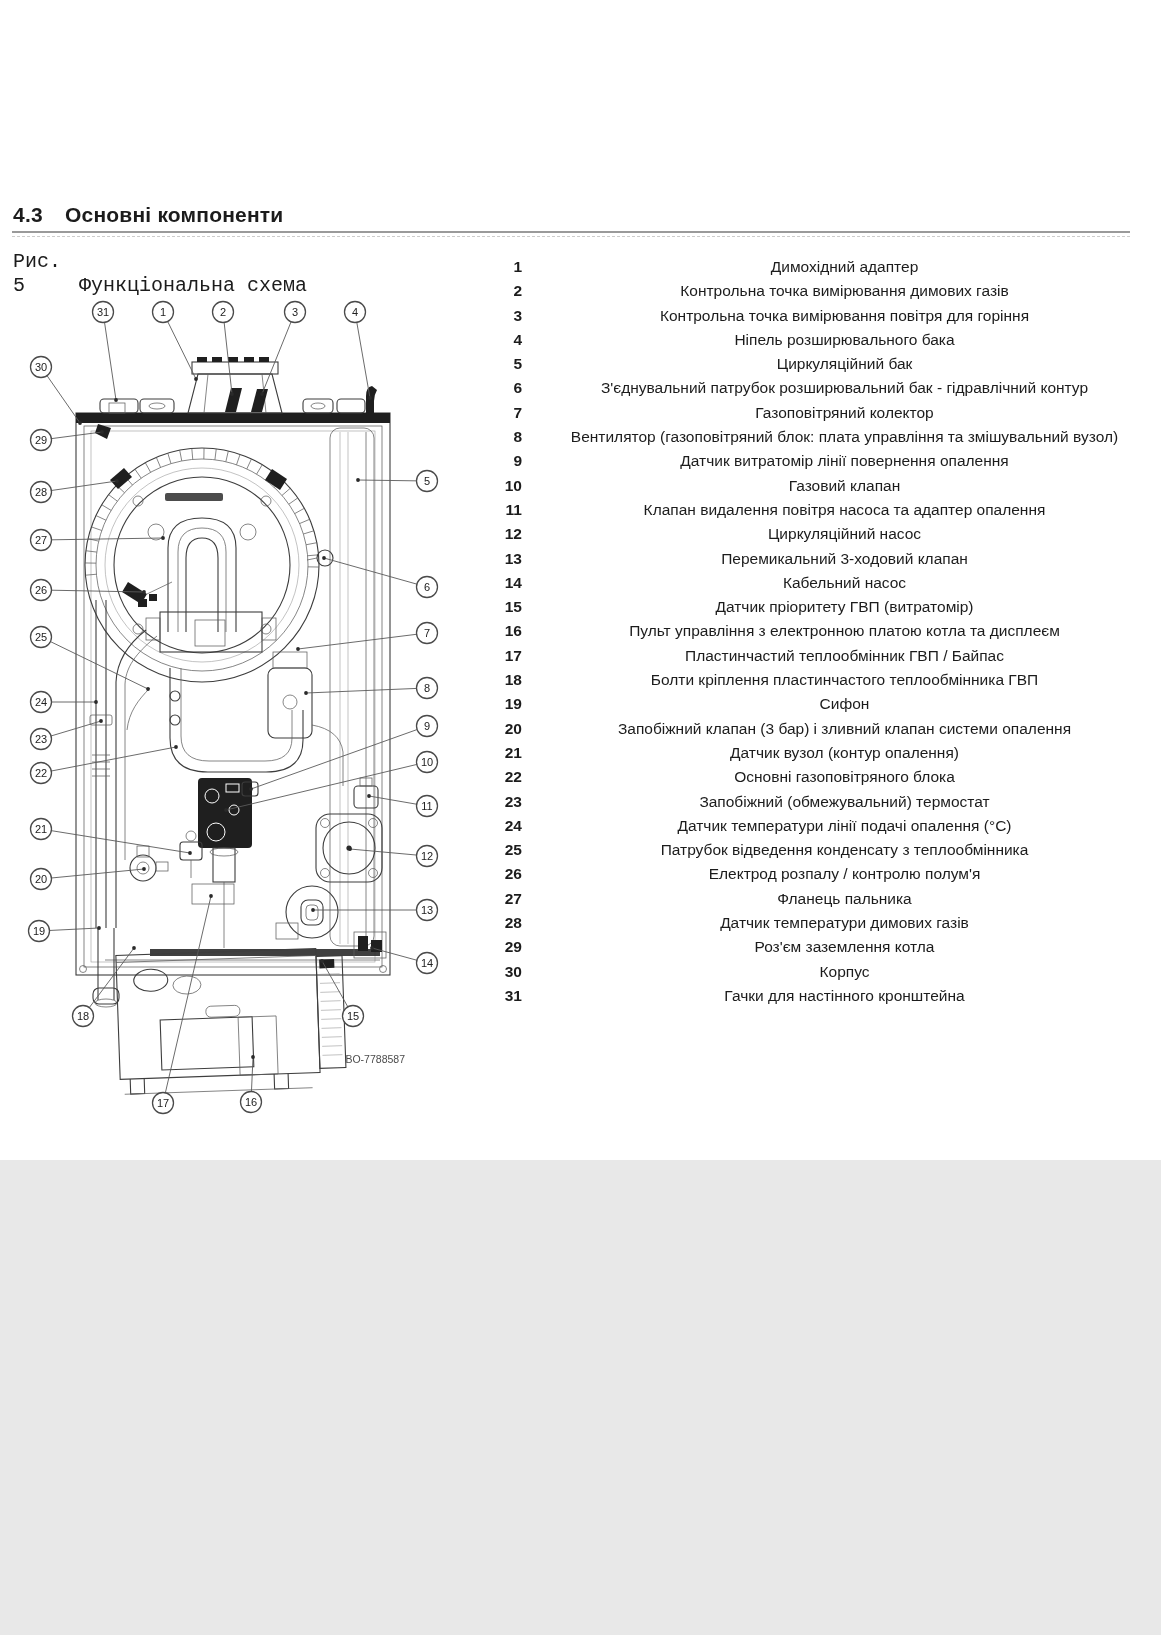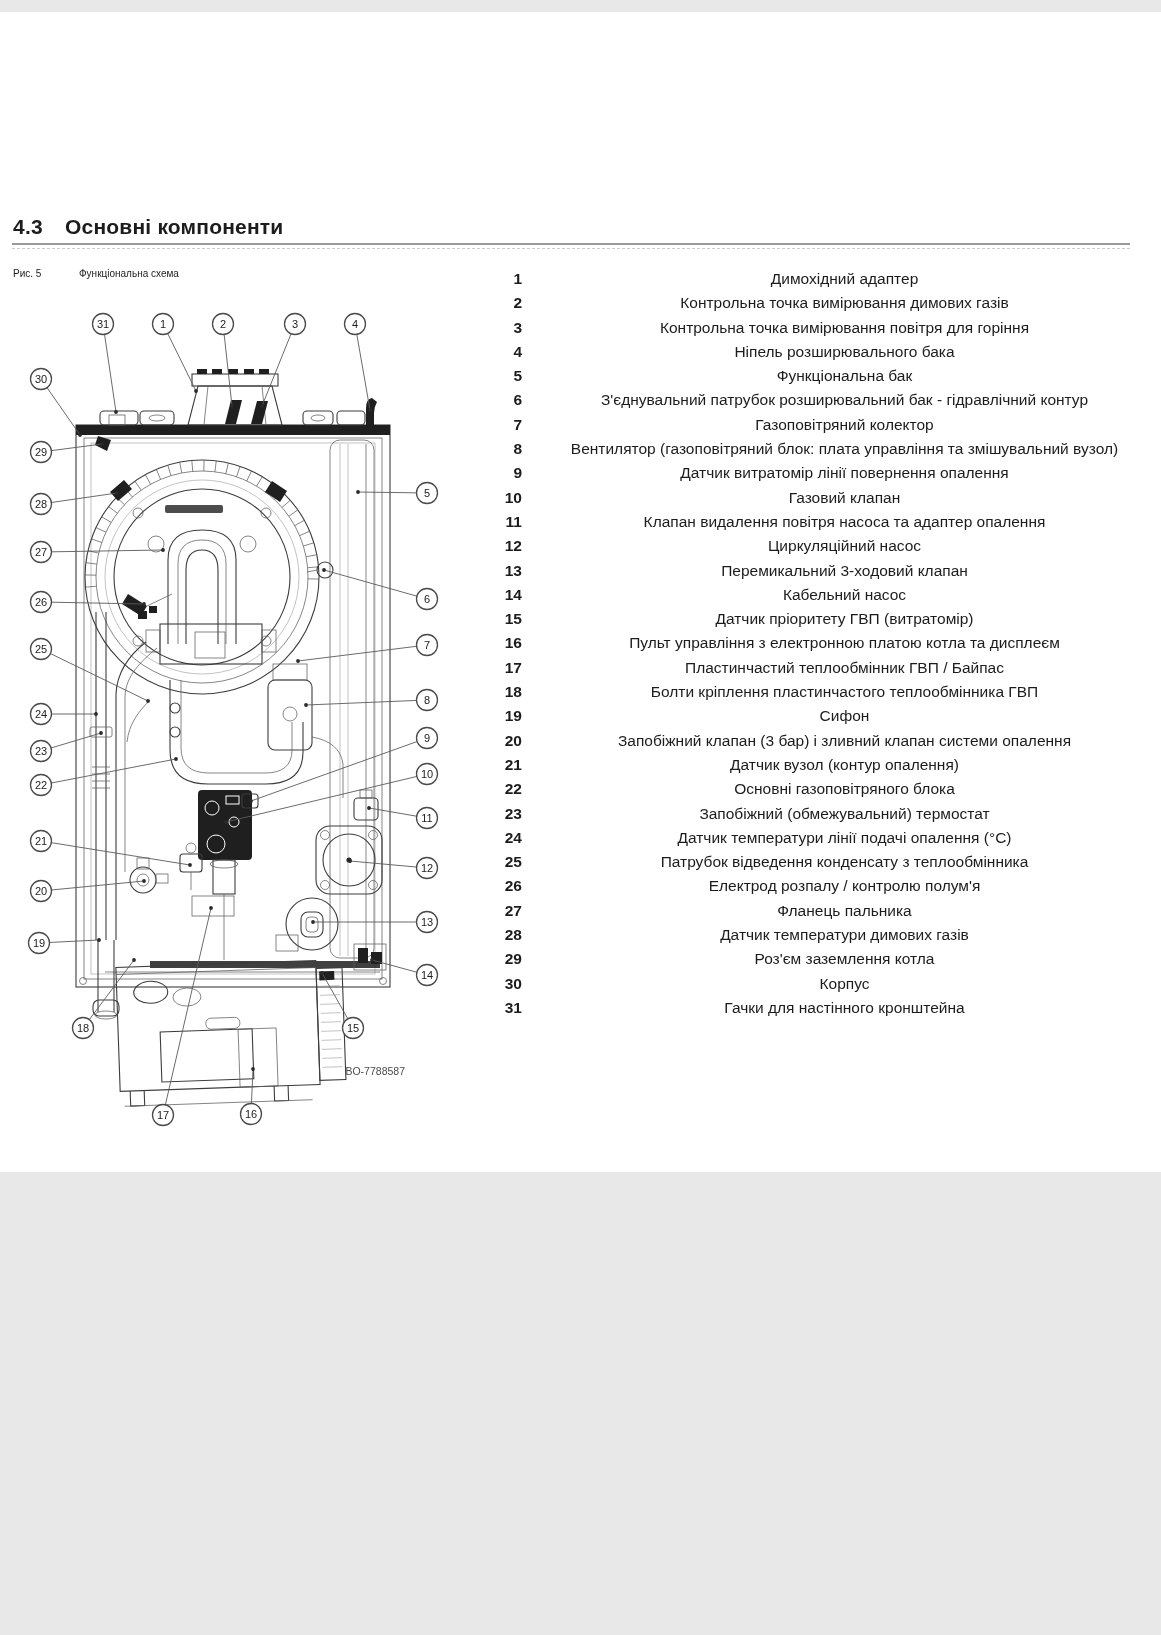--- a/index.html
+++ b/index.html
@@ -3,29 +3,28 @@
 <meta charset="utf-8">
 <style>
   html,body{margin:0;padding:0;background:#e8e8e8;}
   #page{
     position:relative;
     width:1161px;height:1160px;
     background:#ffffff;
     font-family:"Liberation Sans","DejaVu Sans",sans-serif;
     color:#1c1c1c;
     overflow:hidden;
-    margin-top:12px;
   }
   
   .sec-head{position:absolute;left:13px;top:203px;font-size:21px;font-weight:bold;letter-spacing:.2px;}
   .sec-head .num{display:inline-block;width:52px;}
   .rule1{position:absolute;left:12px;top:231px;width:1118px;border-top:2px solid #9a9a9a;}
   .rule2{position:absolute;left:12px;top:236px;width:1118px;border-top:1px dashed #cccccc;}
   
-  .figcap{position:absolute;font-size:10px;line-height:24px;}
+  .figcap{position:absolute;font-size:20px;line-height:24px;font-family:Liberation Mono, monospace;}
   .figcap .fl{display:inline-block;width:66px;}
   #fig5cap{left:13px;top:250px;}
   #fig6cap{left:13px;top:1157px;}
   #fig6cap .capwrap{display:inline-block;vertical-align:top;}
   
   #legend{position:absolute;left:498px;top:255px;width:660px;font-size:15.5px;}
   .leg-row{display:flex;align-items:flex-start;line-height:24.3px;}
   .leg-n{width:24px;min-width:24px;text-align:right;font-weight:bold;margin-right:9px;}
   .leg-t{flex:1;text-align:center;}
   
@@ -71,21 +70,21 @@
       <div class="leg-row">
         <span class="leg-n">3</span>
         <span class="leg-t">Контрольна точка вимірювання повітря для горіння</span>
       </div>
       <div class="leg-row">
         <span class="leg-n">4</span>
         <span class="leg-t">Ніпель розширювального бака</span>
       </div>
       <div class="leg-row">
         <span class="leg-n">5</span>
-        <span class="leg-t">Функціональна бак</span>
+        <span class="leg-t">Циркуляційний бак</span>
       </div>
       <div class="leg-row">
         <span class="leg-n">6</span>
         <span class="leg-t">З'єднувальний патрубок розширювальний бак - гідравлічний контур</span>
       </div>
       <div class="leg-row">
         <span class="leg-n">7</span>
         <span class="leg-t">Газоповітряний колектор</span>
       </div>
       <div class="leg-row">

